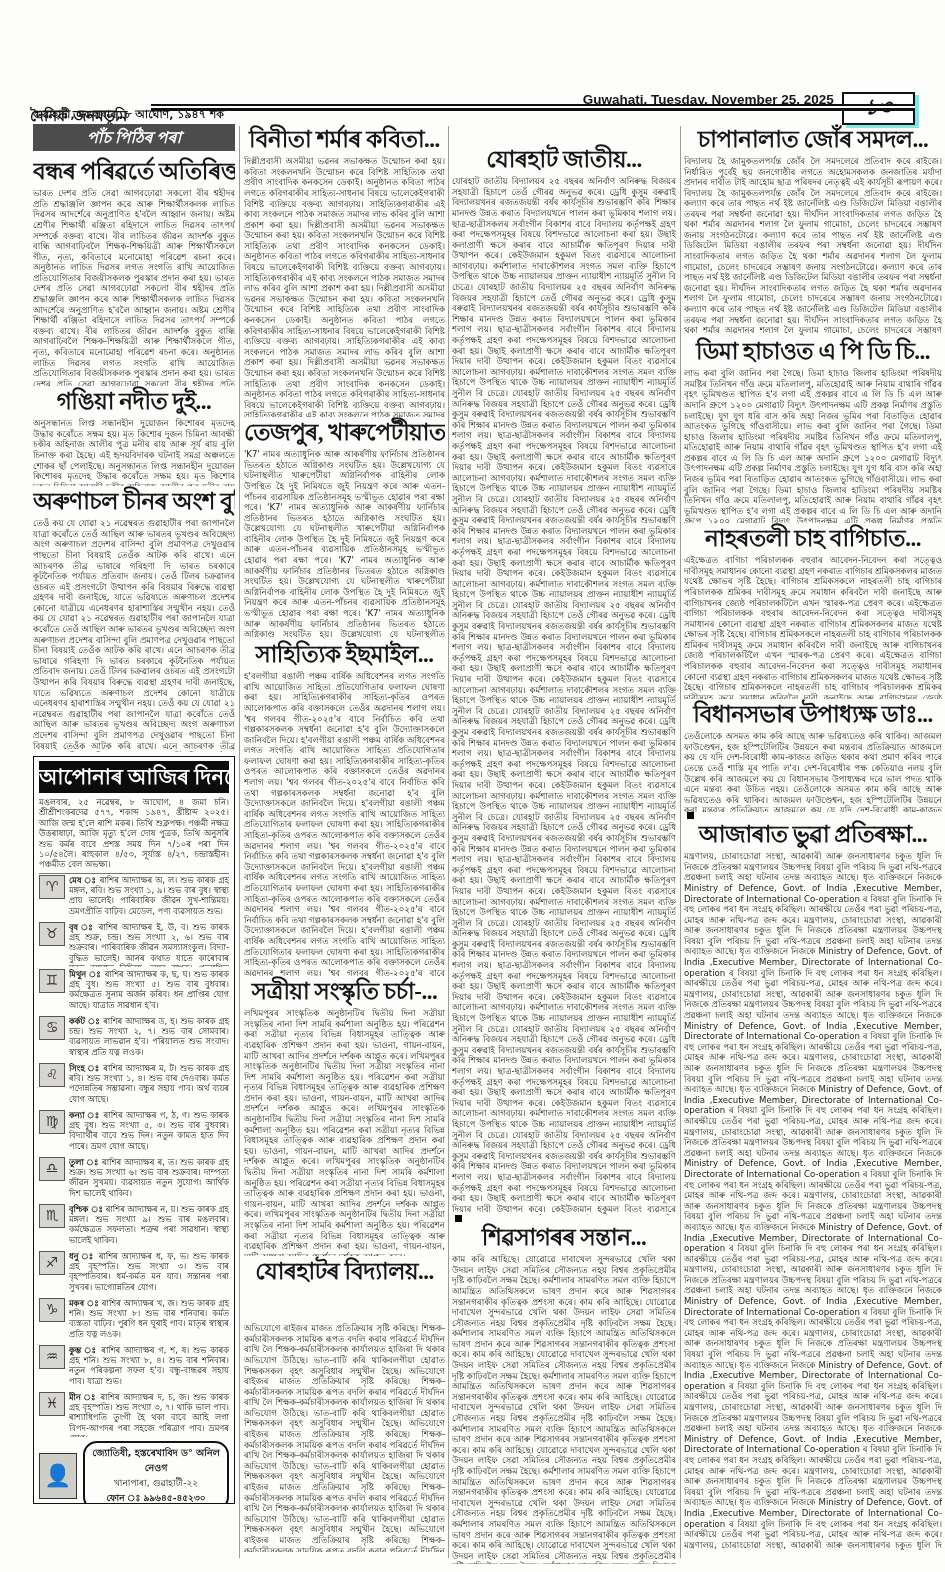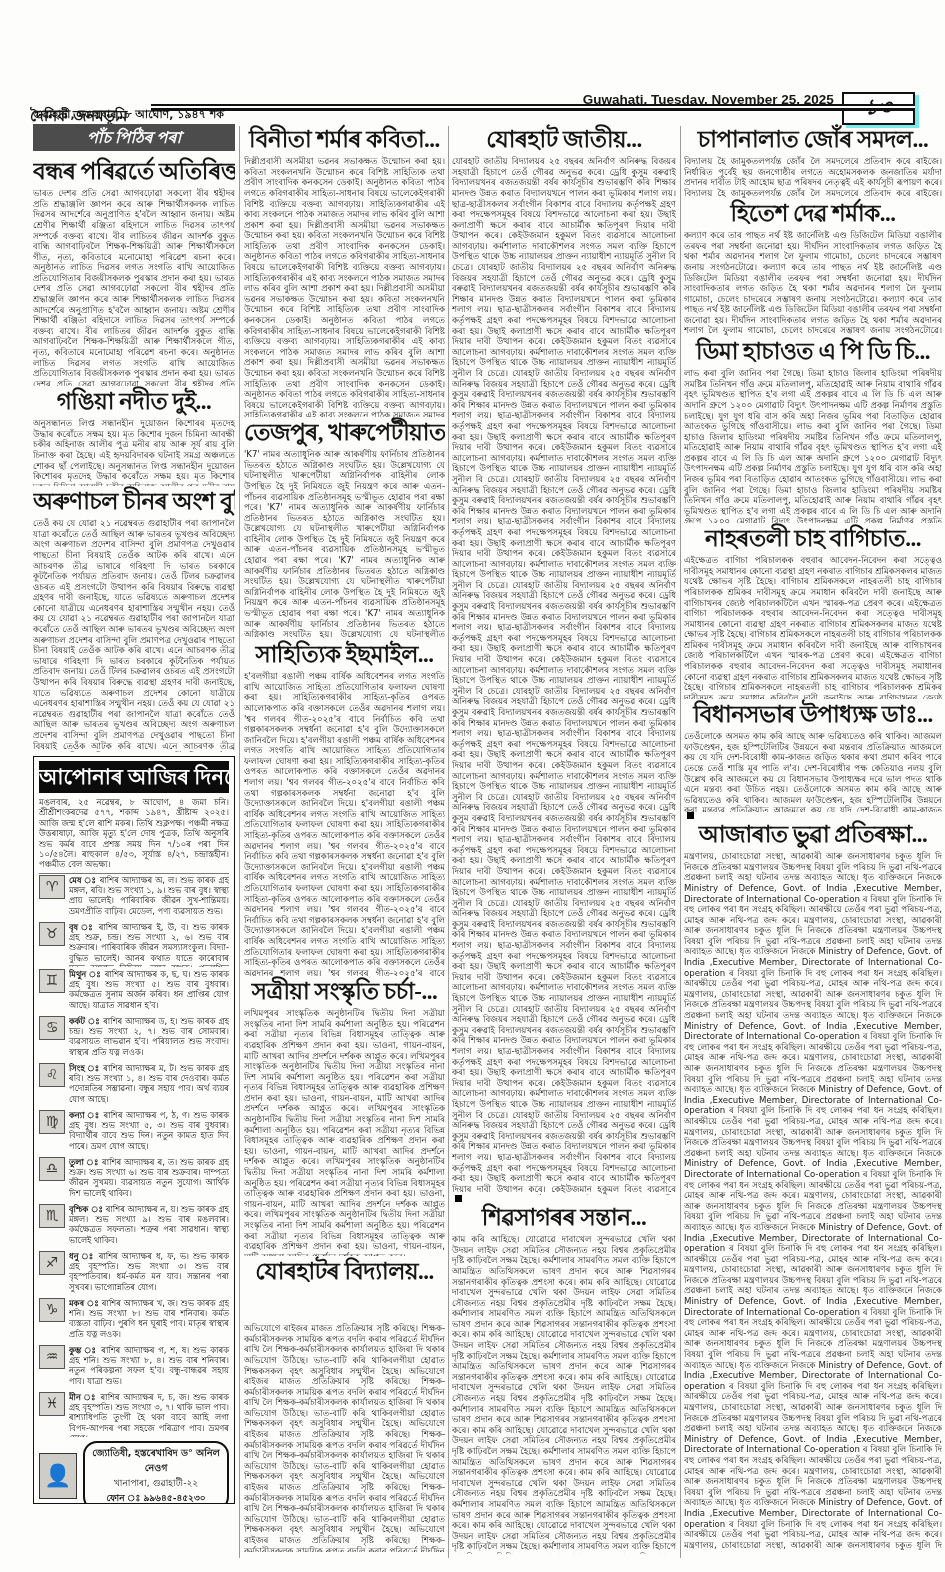--- a/index.html
+++ b/index.html
@@ -169,37 +169,36 @@
         <div class="article" style="height: 280px;">
           <div class="headline">সত্ৰীয়া সংস্কৃতি চৰ্চা-...</div>
           <div class="body">লখিমপুৰৰ সাংস্কৃতিক অনুষ্ঠানটিৰ দ্বিতীয় দিনা সত্ৰীয়া সংস্কৃতিৰ নানা দিশ সামৰি কৰ্মশালা অনুষ্ঠিত হয়। পৰিৱেশন কৰা সত্ৰীয়া নৃত্যৰ বিভিন্ন বিধাসমূহৰ তাত্ত্বিক আৰু ব্যৱহাৰিক প্ৰশিক্ষণ প্ৰদান কৰা হয়। ভাওনা, গায়ন-বায়ন, মাটি আখৰা আদিৰ প্ৰদৰ্শনে দৰ্শকক আপ্লুত কৰে। লখিমপুৰৰ সাংস্কৃতিক অনুষ্ঠানটিৰ দ্বিতীয় দিনা সত্ৰীয়া সংস্কৃতিৰ নানা দিশ সামৰি কৰ্মশালা অনুষ্ঠিত হয়। পৰিৱেশন কৰা সত্ৰীয়া নৃত্যৰ বিভিন্ন বিধাসমূহৰ তাত্ত্বিক আৰু ব্যৱহাৰিক প্ৰশিক্ষণ প্ৰদান কৰা হয়। ভাওনা, গায়ন-বায়ন, মাটি আখৰা আদিৰ প্ৰদৰ্শনে দৰ্শকক আপ্লুত কৰে। লখিমপুৰৰ সাংস্কৃতিক অনুষ্ঠানটিৰ দ্বিতীয় দিনা সত্ৰীয়া সংস্কৃতিৰ নানা দিশ সামৰি কৰ্মশালা অনুষ্ঠিত হয়। পৰিৱেশন কৰা সত্ৰীয়া নৃত্যৰ বিভিন্ন বিধাসমূহৰ তাত্ত্বিক আৰু ব্যৱহাৰিক প্ৰশিক্ষণ প্ৰদান কৰা হয়। ভাওনা, গায়ন-বায়ন, মাটি আখৰা আদিৰ প্ৰদৰ্শনে দৰ্শকক আপ্লুত কৰে। লখিমপুৰৰ সাংস্কৃতিক অনুষ্ঠানটিৰ দ্বিতীয় দিনা সত্ৰীয়া সংস্কৃতিৰ নানা দিশ সামৰি কৰ্মশালা অনুষ্ঠিত হয়। পৰিৱেশন কৰা সত্ৰীয়া নৃত্যৰ বিভিন্ন বিধাসমূহৰ তাত্ত্বিক আৰু ব্যৱহাৰিক প্ৰশিক্ষণ প্ৰদান কৰা হয়। ভাওনা, গায়ন-বায়ন, মাটি আখৰা আদিৰ প্ৰদৰ্শনে দৰ্শকক আপ্লুত কৰে। লখিমপুৰৰ সাংস্কৃতিক অনুষ্ঠানটিৰ দ্বিতীয় দিনা সত্ৰীয়া সংস্কৃতিৰ নানা দিশ সামৰি কৰ্মশালা অনুষ্ঠিত হয়। পৰিৱেশন কৰা সত্ৰীয়া নৃত্যৰ বিভিন্ন বিধাসমূহৰ তাত্ত্বিক আৰু ব্যৱহাৰিক প্ৰশিক্ষণ প্ৰদান কৰা হয়। ভাওনা, গায়ন-বায়ন, মাটি আখৰা আদিৰ প্ৰদৰ্শনে দৰ্শকক আপ্লুত কৰে।</div>
         </div>
         <div class="article" style="height: 296px; gap: 35px;">
           <div class="headline">যোৰহাটৰ বিদ্যালয়...</div>
           <div class="body">অভিযোগে ৰাইজৰ মাজত প্ৰতিক্ৰিয়াৰ সৃষ্টি কৰিছে। শিক্ষক-কৰ্মচাৰীসকলক সাময়িক ৰূপত বদলি কৰাৰ পৰিৱৰ্তে দীৰ্ঘদিন ৰাখি লৈ শিক্ষক-কৰ্মচাৰীসকলক কাৰ্যালয়ত হাজিৰা দি থকাৰ অভিযোগ উঠিছে। ভাত-বাটি কৰি থাকিবলগীয়া হোৱাত শিক্ষকসকল বৃহৎ অসুবিধাৰ সন্মুখীন হৈছে। অভিযোগে ৰাইজৰ মাজত প্ৰতিক্ৰিয়াৰ সৃষ্টি কৰিছে। শিক্ষক-কৰ্মচাৰীসকলক সাময়িক ৰূপত বদলি কৰাৰ পৰিৱৰ্তে দীৰ্ঘদিন ৰাখি লৈ শিক্ষক-কৰ্মচাৰীসকলক কাৰ্যালয়ত হাজিৰা দি থকাৰ অভিযোগ উঠিছে। ভাত-বাটি কৰি থাকিবলগীয়া হোৱাত শিক্ষকসকল বৃহৎ অসুবিধাৰ সন্মুখীন হৈছে। অভিযোগে ৰাইজৰ মাজত প্ৰতিক্ৰিয়াৰ সৃষ্টি কৰিছে। শিক্ষক-কৰ্মচাৰীসকলক সাময়িক ৰূপত বদলি কৰাৰ পৰিৱৰ্তে দীৰ্ঘদিন ৰাখি লৈ শিক্ষক-কৰ্মচাৰীসকলক কাৰ্যালয়ত হাজিৰা দি থকাৰ অভিযোগ উঠিছে। ভাত-বাটি কৰি থাকিবলগীয়া হোৱাত শিক্ষকসকল বৃহৎ অসুবিধাৰ সন্মুখীন হৈছে। অভিযোগে ৰাইজৰ মাজত প্ৰতিক্ৰিয়াৰ সৃষ্টি কৰিছে। শিক্ষক-কৰ্মচাৰীসকলক সাময়িক ৰূপত বদলি কৰাৰ পৰিৱৰ্তে দীৰ্ঘদিন ৰাখি লৈ শিক্ষক-কৰ্মচাৰীসকলক কাৰ্যালয়ত হাজিৰা দি থকাৰ অভিযোগ উঠিছে। ভাত-বাটি কৰি থাকিবলগীয়া হোৱাত শিক্ষকসকল বৃহৎ অসুবিধাৰ সন্মুখীন হৈছে। অভিযোগে ৰাইজৰ মাজত প্ৰতিক্ৰিয়াৰ সৃষ্টি কৰিছে। শিক্ষক-কৰ্মচাৰীসকলক সাময়িক ৰূপত বদলি কৰাৰ পৰিৱৰ্তে দীৰ্ঘদিন ৰাখি লৈ শিক্ষক-কৰ্মচাৰীসকলক কাৰ্যালয়ত হাজিৰা দি থকাৰ অভিযোগ উঠিছে। ভাত-বাটি কৰি থাকিবলগীয়া হোৱাত শিক্ষকসকল বৃহৎ অসুবিধাৰ সন্মুখীন হৈছে।</div>
         </div>
       </div>
     <div class="col col3" id="col3">
-        <div class="article" style="height: 1078px;">
+        <div class="article" style="height: 1078px; margin-top: 20px;">
           <div class="headline">যোৰহাট জাতীয়...</div>
           <div class="body">যোৰহাট জাতীয় বিদ্যালয়ৰ ২৫ বছৰৰ অনিৰ্বাণ অনিৰুদ্ধ বিজয়ৰ সহযাত্ৰী হিচাপে তেওঁ গৌৰৱ অনুভৱ কৰে। ড্ৰেধি কুসুম বৰুৱাই বিদ্যালয়খনৰ ৰজতজয়ন্তী বৰ্ষৰ কাৰ্যসূচীৰ শুভাৰম্ভণি কৰি শিক্ষাৰ মানদণ্ড উন্নত কৰাত বিদ্যালয়খনে পালন কৰা ভূমিকাৰ শলাগ লয়। ছাত্ৰ-ছাত্ৰীসকলৰ সৰ্বাংগীন বিকাশৰ বাবে বিদ্যালয় কৰ্তৃপক্ষই গ্ৰহণ কৰা পদক্ষেপসমূহৰ বিষয়ে বিশদভাৱে আলোচনা কৰা হয়। উছাই কলাপ্ৰাণী ক্ষসে কৰাৰ বাবে আচাৰ্মীক ক্ষতিপূৰণ দিয়াৰ দাবী উত্থাপন কৰে। কেইউজমান হকুমল বিতং ব্যৱসাৰে আলোচনা আগবঢ়ায়। কৰ্মশালাত দাবাকৌশলৰ সংগত সমল ব্যক্তি হিচাপে উপস্থিত থাকে উচ্চ ন্যায়ালয়ৰ প্ৰাক্তন ন্যায়াধীশ ন্যায়মূৰ্তি সুনীল বি চেত্ৰে। যোৰহাট জাতীয় বিদ্যালয়ৰ ২৫ বছৰৰ অনিৰ্বাণ অনিৰুদ্ধ বিজয়ৰ সহযাত্ৰী হিচাপে তেওঁ গৌৰৱ অনুভৱ কৰে। ড্ৰেধি কুসুম বৰুৱাই বিদ্যালয়খনৰ ৰজতজয়ন্তী বৰ্ষৰ কাৰ্যসূচীৰ শুভাৰম্ভণি কৰি শিক্ষাৰ মানদণ্ড উন্নত কৰাত বিদ্যালয়খনে পালন কৰা ভূমিকাৰ শলাগ লয়। ছাত্ৰ-ছাত্ৰীসকলৰ সৰ্বাংগীন বিকাশৰ বাবে বিদ্যালয় কৰ্তৃপক্ষই গ্ৰহণ কৰা পদক্ষেপসমূহৰ বিষয়ে বিশদভাৱে আলোচনা কৰা হয়। উছাই কলাপ্ৰাণী ক্ষসে কৰাৰ বাবে আচাৰ্মীক ক্ষতিপূৰণ দিয়াৰ দাবী উত্থাপন কৰে। কেইউজমান হকুমল বিতং ব্যৱসাৰে আলোচনা আগবঢ়ায়। কৰ্মশালাত দাবাকৌশলৰ সংগত সমল ব্যক্তি হিচাপে উপস্থিত থাকে উচ্চ ন্যায়ালয়ৰ প্ৰাক্তন ন্যায়াধীশ ন্যায়মূৰ্তি সুনীল বি চেত্ৰে। যোৰহাট জাতীয় বিদ্যালয়ৰ ২৫ বছৰৰ অনিৰ্বাণ অনিৰুদ্ধ বিজয়ৰ সহযাত্ৰী হিচাপে তেওঁ গৌৰৱ অনুভৱ কৰে। ড্ৰেধি কুসুম বৰুৱাই বিদ্যালয়খনৰ ৰজতজয়ন্তী বৰ্ষৰ কাৰ্যসূচীৰ শুভাৰম্ভণি কৰি শিক্ষাৰ মানদণ্ড উন্নত কৰাত বিদ্যালয়খনে পালন কৰা ভূমিকাৰ শলাগ লয়। ছাত্ৰ-ছাত্ৰীসকলৰ সৰ্বাংগীন বিকাশৰ বাবে বিদ্যালয় কৰ্তৃপক্ষই গ্ৰহণ কৰা পদক্ষেপসমূহৰ বিষয়ে বিশদভাৱে আলোচনা কৰা হয়। উছাই কলাপ্ৰাণী ক্ষসে কৰাৰ বাবে আচাৰ্মীক ক্ষতিপূৰণ দিয়াৰ দাবী উত্থাপন কৰে। কেইউজমান হকুমল বিতং ব্যৱসাৰে আলোচনা আগবঢ়ায়। কৰ্মশালাত দাবাকৌশলৰ সংগত সমল ব্যক্তি হিচাপে উপস্থিত থাকে উচ্চ ন্যায়ালয়ৰ প্ৰাক্তন ন্যায়াধীশ ন্যায়মূৰ্তি সুনীল বি চেত্ৰে। যোৰহাট জাতীয় বিদ্যালয়ৰ ২৫ বছৰৰ অনিৰ্বাণ অনিৰুদ্ধ বিজয়ৰ সহযাত্ৰী হিচাপে তেওঁ গৌৰৱ অনুভৱ কৰে। ড্ৰেধি কুসুম বৰুৱাই বিদ্যালয়খনৰ ৰজতজয়ন্তী বৰ্ষৰ কাৰ্যসূচীৰ শুভাৰম্ভণি কৰি শিক্ষাৰ মানদণ্ড উন্নত কৰাত বিদ্যালয়খনে পালন কৰা ভূমিকাৰ শলাগ লয়। ছাত্ৰ-ছাত্ৰীসকলৰ সৰ্বাংগীন বিকাশৰ বাবে বিদ্যালয় কৰ্তৃপক্ষই গ্ৰহণ কৰা পদক্ষেপসমূহৰ বিষয়ে বিশদভাৱে আলোচনা কৰা হয়। উছাই কলাপ্ৰাণী ক্ষসে কৰাৰ বাবে আচাৰ্মীক ক্ষতিপূৰণ দিয়াৰ দাবী উত্থাপন কৰে। কেইউজমান হকুমল বিতং ব্যৱসাৰে আলোচনা আগবঢ়ায়। কৰ্মশালাত দাবাকৌশলৰ সংগত সমল ব্যক্তি হিচাপে উপস্থিত থাকে উচ্চ ন্যায়ালয়ৰ প্ৰাক্তন ন্যায়াধীশ ন্যায়মূৰ্তি সুনীল বি চেত্ৰে। যোৰহাট জাতীয় বিদ্যালয়ৰ ২৫ বছৰৰ অনিৰ্বাণ অনিৰুদ্ধ বিজয়ৰ সহযাত্ৰী হিচাপে তেওঁ গৌৰৱ অনুভৱ কৰে। ড্ৰেধি কুসুম বৰুৱাই বিদ্যালয়খনৰ ৰজতজয়ন্তী বৰ্ষৰ কাৰ্যসূচীৰ শুভাৰম্ভণি কৰি শিক্ষাৰ মানদণ্ড উন্নত কৰাত বিদ্যালয়খনে পালন কৰা ভূমিকাৰ শলাগ লয়। ছাত্ৰ-ছাত্ৰীসকলৰ সৰ্বাংগীন বিকাশৰ বাবে বিদ্যালয় কৰ্তৃপক্ষই গ্ৰহণ কৰা পদক্ষেপসমূহৰ বিষয়ে বিশদভাৱে আলোচনা কৰা হয়। উছাই কলাপ্ৰাণী ক্ষসে কৰাৰ বাবে আচাৰ্মীক ক্ষতিপূৰণ দিয়াৰ দাবী উত্থাপন কৰে। কেইউজমান হকুমল বিতং ব্যৱসাৰে আলোচনা আগবঢ়ায়। কৰ্মশালাত দাবাকৌশলৰ সংগত সমল ব্যক্তি হিচাপে উপস্থিত থাকে উচ্চ ন্যায়ালয়ৰ প্ৰাক্তন ন্যায়াধীশ ন্যায়মূৰ্তি সুনীল বি চেত্ৰে। যোৰহাট জাতীয় বিদ্যালয়ৰ ২৫ বছৰৰ অনিৰ্বাণ অনিৰুদ্ধ বিজয়ৰ সহযাত্ৰী হিচাপে তেওঁ গৌৰৱ অনুভৱ কৰে। ড্ৰেধি কুসুম বৰুৱাই বিদ্যালয়খনৰ ৰজতজয়ন্তী বৰ্ষৰ কাৰ্যসূচীৰ শুভাৰম্ভণি কৰি শিক্ষাৰ মানদণ্ড উন্নত কৰাত বিদ্যালয়খনে পালন কৰা ভূমিকাৰ শলাগ লয়। ছাত্ৰ-ছাত্ৰীসকলৰ সৰ্বাংগীন বিকাশৰ বাবে বিদ্যালয় কৰ্তৃপক্ষই গ্ৰহণ কৰা পদক্ষেপসমূহৰ বিষয়ে বিশদভাৱে আলোচনা কৰা হয়। উছাই কলাপ্ৰাণী ক্ষসে কৰাৰ বাবে আচাৰ্মীক ক্ষতিপূৰণ দিয়াৰ দাবী উত্থাপন কৰে। কেইউজমান হকুমল বিতং ব্যৱসাৰে আলোচনা আগবঢ়ায়। কৰ্মশালাত দাবাকৌশলৰ সংগত সমল ব্যক্তি হিচাপে উপস্থিত থাকে উচ্চ ন্যায়ালয়ৰ প্ৰাক্তন ন্যায়াধীশ ন্যায়মূৰ্তি সুনীল বি চেত্ৰে। যোৰহাট জাতীয় বিদ্যালয়ৰ ২৫ বছৰৰ অনিৰ্বাণ অনিৰুদ্ধ বিজয়ৰ সহযাত্ৰী হিচাপে তেওঁ গৌৰৱ অনুভৱ কৰে। ড্ৰেধি কুসুম বৰুৱাই বিদ্যালয়খনৰ ৰজতজয়ন্তী বৰ্ষৰ কাৰ্যসূচীৰ শুভাৰম্ভণি কৰি শিক্ষাৰ মানদণ্ড উন্নত কৰাত বিদ্যালয়খনে পালন কৰা ভূমিকাৰ শলাগ লয়। ছাত্ৰ-ছাত্ৰীসকলৰ সৰ্বাংগীন বিকাশৰ বাবে বিদ্যালয় কৰ্তৃপক্ষই গ্ৰহণ কৰা পদক্ষেপসমূহৰ বিষয়ে বিশদভাৱে আলোচনা কৰা হয়। উছাই কলাপ্ৰাণী ক্ষসে কৰাৰ বাবে আচাৰ্মীক ক্ষতিপূৰণ দিয়াৰ দাবী উত্থাপন কৰে। কেইউজমান হকুমল বিতং ব্যৱসাৰে আলোচনা আগবঢ়ায়। কৰ্মশালাত দাবাকৌশলৰ সংগত সমল ব্যক্তি হিচাপে উপস্থিত থাকে উচ্চ ন্যায়ালয়ৰ প্ৰাক্তন ন্যায়াধীশ ন্যায়মূৰ্তি সুনীল বি চেত্ৰে। যোৰহাট জাতীয় বিদ্যালয়ৰ ২৫ বছৰৰ অনিৰ্বাণ অনিৰুদ্ধ বিজয়ৰ সহযাত্ৰী হিচাপে তেওঁ গৌৰৱ অনুভৱ কৰে। ড্ৰেধি কুসুম বৰুৱাই বিদ্যালয়খনৰ ৰজতজয়ন্তী বৰ্ষৰ কাৰ্যসূচীৰ শুভাৰম্ভণি কৰি শিক্ষাৰ মানদণ্ড উন্নত কৰাত বিদ্যালয়খনে পালন কৰা ভূমিকাৰ শলাগ লয়। ছাত্ৰ-ছাত্ৰীসকলৰ সৰ্বাংগীন বিকাশৰ বাবে বিদ্যালয় কৰ্তৃপক্ষই গ্ৰহণ কৰা পদক্ষেপসমূহৰ বিষয়ে বিশদভাৱে আলোচনা কৰা হয়। উছাই কলাপ্ৰাণী ক্ষসে কৰাৰ বাবে আচাৰ্মীক ক্ষতিপূৰণ দিয়াৰ দাবী উত্থাপন কৰে। কেইউজমান হকুমল বিতং ব্যৱসাৰে আলোচনা আগবঢ়ায়। কৰ্মশালাত দাবাকৌশলৰ সংগত সমল ব্যক্তি হিচাপে উপস্থিত থাকে উচ্চ ন্যায়ালয়ৰ প্ৰাক্তন ন্যায়াধীশ ন্যায়মূৰ্তি সুনীল বি চেত্ৰে। যোৰহাট জাতীয় বিদ্যালয়ৰ ২৫ বছৰৰ অনিৰ্বাণ অনিৰুদ্ধ বিজয়ৰ সহযাত্ৰী হিচাপে তেওঁ গৌৰৱ অনুভৱ কৰে। ড্ৰেধি কুসুম বৰুৱাই বিদ্যালয়খনৰ ৰজতজয়ন্তী বৰ্ষৰ কাৰ্যসূচীৰ শুভাৰম্ভণি কৰি শিক্ষাৰ মানদণ্ড উন্নত কৰাত বিদ্যালয়খনে পালন কৰা ভূমিকাৰ শলাগ লয়। ছাত্ৰ-ছাত্ৰীসকলৰ সৰ্বাংগীন বিকাশৰ বাবে বিদ্যালয় কৰ্তৃপক্ষই গ্ৰহণ কৰা পদক্ষেপসমূহৰ বিষয়ে বিশদভাৱে আলোচনা কৰা হয়। উছাই কলাপ্ৰাণী ক্ষসে কৰাৰ বাবে আচাৰ্মীক ক্ষতিপূৰণ দিয়াৰ দাবী উত্থাপন কৰে। কেইউজমান হকুমল বিতং ব্যৱসাৰে আলোচনা আগবঢ়ায়। কৰ্মশালাত দাবাকৌশলৰ সংগত সমল ব্যক্তি হিচাপে উপস্থিত থাকে উচ্চ ন্যায়ালয়ৰ প্ৰাক্তন ন্যায়াধীশ ন্যায়মূৰ্তি সুনীল বি চেত্ৰে। যোৰহাট জাতীয় বিদ্যালয়ৰ ২৫ বছৰৰ অনিৰ্বাণ অনিৰুদ্ধ বিজয়ৰ সহযাত্ৰী হিচাপে তেওঁ গৌৰৱ অনুভৱ কৰে। ড্ৰেধি কুসুম বৰুৱাই বিদ্যালয়খনৰ ৰজতজয়ন্তী বৰ্ষৰ কাৰ্যসূচীৰ শুভাৰম্ভণি কৰি শিক্ষাৰ মানদণ্ড উন্নত কৰাত বিদ্যালয়খনে পালন কৰা ভূমিকাৰ শলাগ লয়। ছাত্ৰ-ছাত্ৰীসকলৰ সৰ্বাংগীন বিকাশৰ বাবে বিদ্যালয় কৰ্তৃপক্ষই গ্ৰহণ কৰা পদক্ষেপসমূহৰ বিষয়ে বিশদভাৱে আলোচনা কৰা হয়। উছাই কলাপ্ৰাণী ক্ষসে কৰাৰ বাবে আচাৰ্মীক ক্ষতিপূৰণ দিয়াৰ দাবী উত্থাপন কৰে। কেইউজমান হকুমল বিতং ব্যৱসাৰে আলোচনা আগবঢ়ায়। কৰ্মশালাত দাবাকৌশলৰ সংগত সমল ব্যক্তি হিচাপে উপস্থিত থাকে উচ্চ ন্যায়ালয়ৰ প্ৰাক্তন ন্যায়াধীশ ন্যায়মূৰ্তি সুনীল বি চেত্ৰে।</div>
           <span class="endmark"></span>
         </div>
         <div class="article" style="height: 352px;">
           <div class="headline">শিৱসাগৰৰ সন্তান...</div>
           <div class="body">কাম কৰি আহিছে। যোৱোৱে দাবাখেল সুন্দৰভাৱে খেলি থকা উদয়ন লাইফ সেৱা সমিতিৰ সৌজন্যত নহয় বিশ্বৰ প্ৰকৃতিপ্ৰেমীৰ দৃষ্টি কাঢ়িবলৈ সক্ষম হৈছে। কৰ্মশালাৰ সামৰণিত সমল ব্যক্তি হিচাপে আমন্ত্ৰিত অতিথিসকলে ভাষণ প্ৰদান কৰে আৰু শিৱসাগৰৰ সন্তানগৰাকীৰ কৃতিত্বক প্ৰশংসা কৰে। কাম কৰি আহিছে। যোৱোৱে দাবাখেল সুন্দৰভাৱে খেলি থকা উদয়ন লাইফ সেৱা সমিতিৰ সৌজন্যত নহয় বিশ্বৰ প্ৰকৃতিপ্ৰেমীৰ দৃষ্টি কাঢ়িবলৈ সক্ষম হৈছে। কৰ্মশালাৰ সামৰণিত সমল ব্যক্তি হিচাপে আমন্ত্ৰিত অতিথিসকলে ভাষণ প্ৰদান কৰে আৰু শিৱসাগৰৰ সন্তানগৰাকীৰ কৃতিত্বক প্ৰশংসা কৰে। কাম কৰি আহিছে। যোৱোৱে দাবাখেল সুন্দৰভাৱে খেলি থকা উদয়ন লাইফ সেৱা সমিতিৰ সৌজন্যত নহয় বিশ্বৰ প্ৰকৃতিপ্ৰেমীৰ দৃষ্টি কাঢ়িবলৈ সক্ষম হৈছে। কৰ্মশালাৰ সামৰণিত সমল ব্যক্তি হিচাপে আমন্ত্ৰিত অতিথিসকলে ভাষণ প্ৰদান কৰে আৰু শিৱসাগৰৰ সন্তানগৰাকীৰ কৃতিত্বক প্ৰশংসা কৰে। কাম কৰি আহিছে। যোৱোৱে দাবাখেল সুন্দৰভাৱে খেলি থকা উদয়ন লাইফ সেৱা সমিতিৰ সৌজন্যত নহয় বিশ্বৰ প্ৰকৃতিপ্ৰেমীৰ দৃষ্টি কাঢ়িবলৈ সক্ষম হৈছে। কৰ্মশালাৰ সামৰণিত সমল ব্যক্তি হিচাপে আমন্ত্ৰিত অতিথিসকলে ভাষণ প্ৰদান কৰে আৰু শিৱসাগৰৰ সন্তানগৰাকীৰ কৃতিত্বক প্ৰশংসা কৰে। কাম কৰি আহিছে। যোৱোৱে দাবাখেল সুন্দৰভাৱে খেলি থকা উদয়ন লাইফ সেৱা সমিতিৰ সৌজন্যত নহয় বিশ্বৰ প্ৰকৃতিপ্ৰেমীৰ দৃষ্টি কাঢ়িবলৈ সক্ষম হৈছে। কৰ্মশালাৰ সামৰণিত সমল ব্যক্তি হিচাপে আমন্ত্ৰিত অতিথিসকলে ভাষণ প্ৰদান কৰে আৰু শিৱসাগৰৰ সন্তানগৰাকীৰ কৃতিত্বক প্ৰশংসা কৰে। কাম কৰি আহিছে। যোৱোৱে দাবাখেল সুন্দৰভাৱে খেলি থকা উদয়ন লাইফ সেৱা সমিতিৰ সৌজন্যত নহয় বিশ্বৰ প্ৰকৃতিপ্ৰেমীৰ দৃষ্টি কাঢ়িবলৈ সক্ষম হৈছে। কৰ্মশালাৰ সামৰণিত সমল ব্যক্তি হিচাপে আমন্ত্ৰিত অতিথিসকলে ভাষণ প্ৰদান কৰে আৰু শিৱসাগৰৰ সন্তানগৰাকীৰ কৃতিত্বক প্ৰশংসা কৰে। কাম কৰি আহিছে। যোৱোৱে দাবাখেল সুন্দৰভাৱে খেলি থকা উদয়ন লাইফ সেৱা সমিতিৰ সৌজন্যত নহয় বিশ্বৰ প্ৰকৃতিপ্ৰেমীৰ দৃষ্টি কাঢ়িবলৈ সক্ষম হৈছে। কৰ্মশালাৰ সামৰণিত সমল ব্যক্তি হিচাপে আমন্ত্ৰিত অতিথিসকলে ভাষণ প্ৰদান কৰে আৰু শিৱসাগৰৰ সন্তানগৰাকীৰ কৃতিত্বক প্ৰশংসা কৰে।</div>
         </div>
       </div>
     <div class="col col4" id="col4">
         <div class="article" style="height: 74px;">
           <div class="headline">চাপানালাত জোঁৰ সমদল...</div>
           <div class="body">বিদ্যালয় হৈ জামুকতলপৰ্যন্ত জোঁৰ লৈ সমদলেৰে প্ৰতিবাদ কৰে ৰাইজে। নিৰ্ধাৰিত পূৰ্বেই ছয় জনগোষ্ঠীৰ লগতে অহোমসকলক জনজাতিৰ মৰ্যাদা প্ৰদানৰ দাবীত টাই আহোম ছাত্ৰ পৰিষদৰ নেতৃত্বই এই কাৰ্যসূচী ৰূপায়ণ কৰে। বিদ্যালয় হৈ জামুকতলপৰ্যন্ত জোঁৰ লৈ সমদলেৰে প্ৰতিবাদ কৰে ৰাইজে। নিৰ্ধাৰিত পূৰ্বেই ছয় জনগোষ্ঠীৰ লগতে অহোমসকলক জনজাতিৰ মৰ্যাদা প্ৰদানৰ দাবীত টাই আহোম ছাত্ৰ পৰিষদৰ নেতৃত্বই এই কাৰ্যসূচী ৰূপায়ণ কৰে।</div>
         </div>
         <div class="article" style="height: 138px;">
-          <div class="headline">হিতেশ দেৱ শৰ্মাক...</div>
           <div class="body">কল্যাণ কৰে তাৰ পাছত নৰ্থ ইষ্ট জাৰ্নেলিষ্ট এণ্ড ডিজিটেল মিডিয়া বঙালীৰ তৰফৰ পৰা সম্বৰ্ধনা জনোৱা হয়। দীৰ্ঘদিন সাংবাদিকতাৰ লগত জড়িত হৈ থকা শৰ্মাৰ অৱদানৰ শলাগ লৈ ফুলাম গামোচা, চেলেং চাদৰেৰে সম্ভাষণ জনায় সংগঠনটোৱে। কল্যাণ কৰে তাৰ পাছত নৰ্থ ইষ্ট জাৰ্নেলিষ্ট এণ্ড ডিজিটেল মিডিয়া বঙালীৰ তৰফৰ পৰা সম্বৰ্ধনা জনোৱা হয়। দীৰ্ঘদিন সাংবাদিকতাৰ লগত জড়িত হৈ থকা শৰ্মাৰ অৱদানৰ শলাগ লৈ ফুলাম গামোচা, চেলেং চাদৰেৰে সম্ভাষণ জনায় সংগঠনটোৱে। কল্যাণ কৰে তাৰ পাছত নৰ্থ ইষ্ট জাৰ্নেলিষ্ট এণ্ড ডিজিটেল মিডিয়া বঙালীৰ তৰফৰ পৰা সম্বৰ্ধনা জনোৱা হয়। দীৰ্ঘদিন সাংবাদিকতাৰ লগত জড়িত হৈ থকা শৰ্মাৰ অৱদানৰ শলাগ লৈ ফুলাম গামোচা, চেলেং চাদৰেৰে সম্ভাষণ জনায় সংগঠনটোৱে। কল্যাণ কৰে তাৰ পাছত নৰ্থ ইষ্ট জাৰ্নেলিষ্ট এণ্ড ডিজিটেল মিডিয়া বঙালীৰ তৰফৰ পৰা সম্বৰ্ধনা জনোৱা হয়। দীৰ্ঘদিন সাংবাদিকতাৰ লগত জড়িত হৈ থকা শৰ্মাৰ অৱদানৰ শলাগ লৈ ফুলাম গামোচা, চেলেং চাদৰেৰে সম্ভাষণ জনায় সংগঠনটোৱে।</div>
         </div>
         <div class="article" style="height: 187px;">
           <div class="headline">ডিমা হাচাওত এ পি ডি চি...</div>
           <div class="body">লাভ কৰা বুলি জানিব পৰা গৈছে। ডিমা হাচাও জিলাৰ হাডিংমা পৰিষদীয় সমষ্টিৰ তিনিখন গাঁও ক্ৰমে মতিলালপু, মতিহোৱাই আৰু নিয়াম বাথাৰি গাঁৱৰ বৃহৎ ভূমিখণ্ডত স্থাপিত হ'ব লগা এই প্ৰকল্পৰ বাবে এ লি ডি চি এল আৰু অদানি গ্ৰুপে ১২০০ মেগাৱাট বিদ্যুৎ উৎপাদনক্ষম এটি প্ৰকল্প নিৰ্মাণৰ প্ৰস্তুতি চলাইছে। যুগ যুগ ধৰি বাস কৰি অহা নিজৰ ভূমিৰ পৰা বিতাড়িত হোৱাৰ আতংকত ভুগিছে গাঁওবাসীয়ে। লাভ কৰা বুলি জানিব পৰা গৈছে। ডিমা হাচাও জিলাৰ হাডিংমা পৰিষদীয় সমষ্টিৰ তিনিখন গাঁও ক্ৰমে মতিলালপু, মতিহোৱাই আৰু নিয়াম বাথাৰি গাঁৱৰ বৃহৎ ভূমিখণ্ডত স্থাপিত হ'ব লগা এই প্ৰকল্পৰ বাবে এ লি ডি চি এল আৰু অদানি গ্ৰুপে ১২০০ মেগাৱাট বিদ্যুৎ উৎপাদনক্ষম এটি প্ৰকল্প নিৰ্মাণৰ প্ৰস্তুতি চলাইছে। যুগ যুগ ধৰি বাস কৰি অহা নিজৰ ভূমিৰ পৰা বিতাড়িত হোৱাৰ আতংকত ভুগিছে গাঁওবাসীয়ে। লাভ কৰা বুলি জানিব পৰা গৈছে। ডিমা হাচাও জিলাৰ হাডিংমা পৰিষদীয় সমষ্টিৰ তিনিখন গাঁও ক্ৰমে মতিলালপু, মতিহোৱাই আৰু নিয়াম বাথাৰি গাঁৱৰ বৃহৎ ভূমিখণ্ডত স্থাপিত হ'ব লগা এই প্ৰকল্পৰ বাবে এ লি ডি চি এল আৰু অদানি গ্ৰুপে ১২০০ মেগাৱাট বিদ্যুৎ উৎপাদনক্ষম এটি প্ৰকল্প নিৰ্মাণৰ প্ৰস্তুতি চলাইছে। যুগ যুগ ধৰি বাস কৰি অহা নিজৰ ভূমিৰ পৰা বিতাড়িত হোৱাৰ আতংকত ভুগিছে গাঁওবাসীয়ে।</div>
         </div>
         <div class="article" style="height: 176px;">
           <div class="headline">নাহৰতলী চাহ বাগিচাত...</div>
           <div class="body">এইক্ষেত্ৰত বাগিচা পৰিচালকক বহুবাৰ আবেদন-নিবেদন কৰা সত্ত্বেও দাবীসমূহ সমাধানৰ কোনো ব্যৱস্থা গ্ৰহণ নকৰাত বাগিচাৰ শ্ৰমিকসকলৰ মাজত যথেষ্ট ক্ষোভৰ সৃষ্টি হৈছে। বাগিচাৰ শ্ৰমিকসকলে নাহৰতলী চাহ বাগিচাৰ পৰিচালকক শ্ৰমিকৰ দাবীসমূহ ক্ৰমে সমাধান কৰিবলৈ দাবী জনাইছে আৰু বাগিচাখনৰ জ্যেষ্ঠ পৰিচালকটিলৈ এখন স্মাৰক-পত্ৰ প্ৰেৰণ কৰে। এইক্ষেত্ৰত বাগিচা পৰিচালকক বহুবাৰ আবেদন-নিবেদন কৰা সত্ত্বেও দাবীসমূহ সমাধানৰ কোনো ব্যৱস্থা গ্ৰহণ নকৰাত বাগিচাৰ শ্ৰমিকসকলৰ মাজত যথেষ্ট ক্ষোভৰ সৃষ্টি হৈছে। বাগিচাৰ শ্ৰমিকসকলে নাহৰতলী চাহ বাগিচাৰ পৰিচালকক শ্ৰমিকৰ দাবীসমূহ ক্ৰমে সমাধান কৰিবলৈ দাবী জনাইছে আৰু বাগিচাখনৰ জ্যেষ্ঠ পৰিচালকটিলৈ এখন স্মাৰক-পত্ৰ প্ৰেৰণ কৰে। এইক্ষেত্ৰত বাগিচা পৰিচালকক বহুবাৰ আবেদন-নিবেদন কৰা সত্ত্বেও দাবীসমূহ সমাধানৰ কোনো ব্যৱস্থা গ্ৰহণ নকৰাত বাগিচাৰ শ্ৰমিকসকলৰ মাজত যথেষ্ট ক্ষোভৰ সৃষ্টি হৈছে। বাগিচাৰ শ্ৰমিকসকলে নাহৰতলী চাহ বাগিচাৰ পৰিচালকক শ্ৰমিকৰ দাবীসমূহ ক্ৰমে সমাধান কৰিবলৈ দাবী জনাইছে আৰু বাগিচাখনৰ জ্যেষ্ঠ পৰিচালকটিলৈ এখন স্মাৰক-পত্ৰ প্ৰেৰণ কৰে।</div>
         </div>

